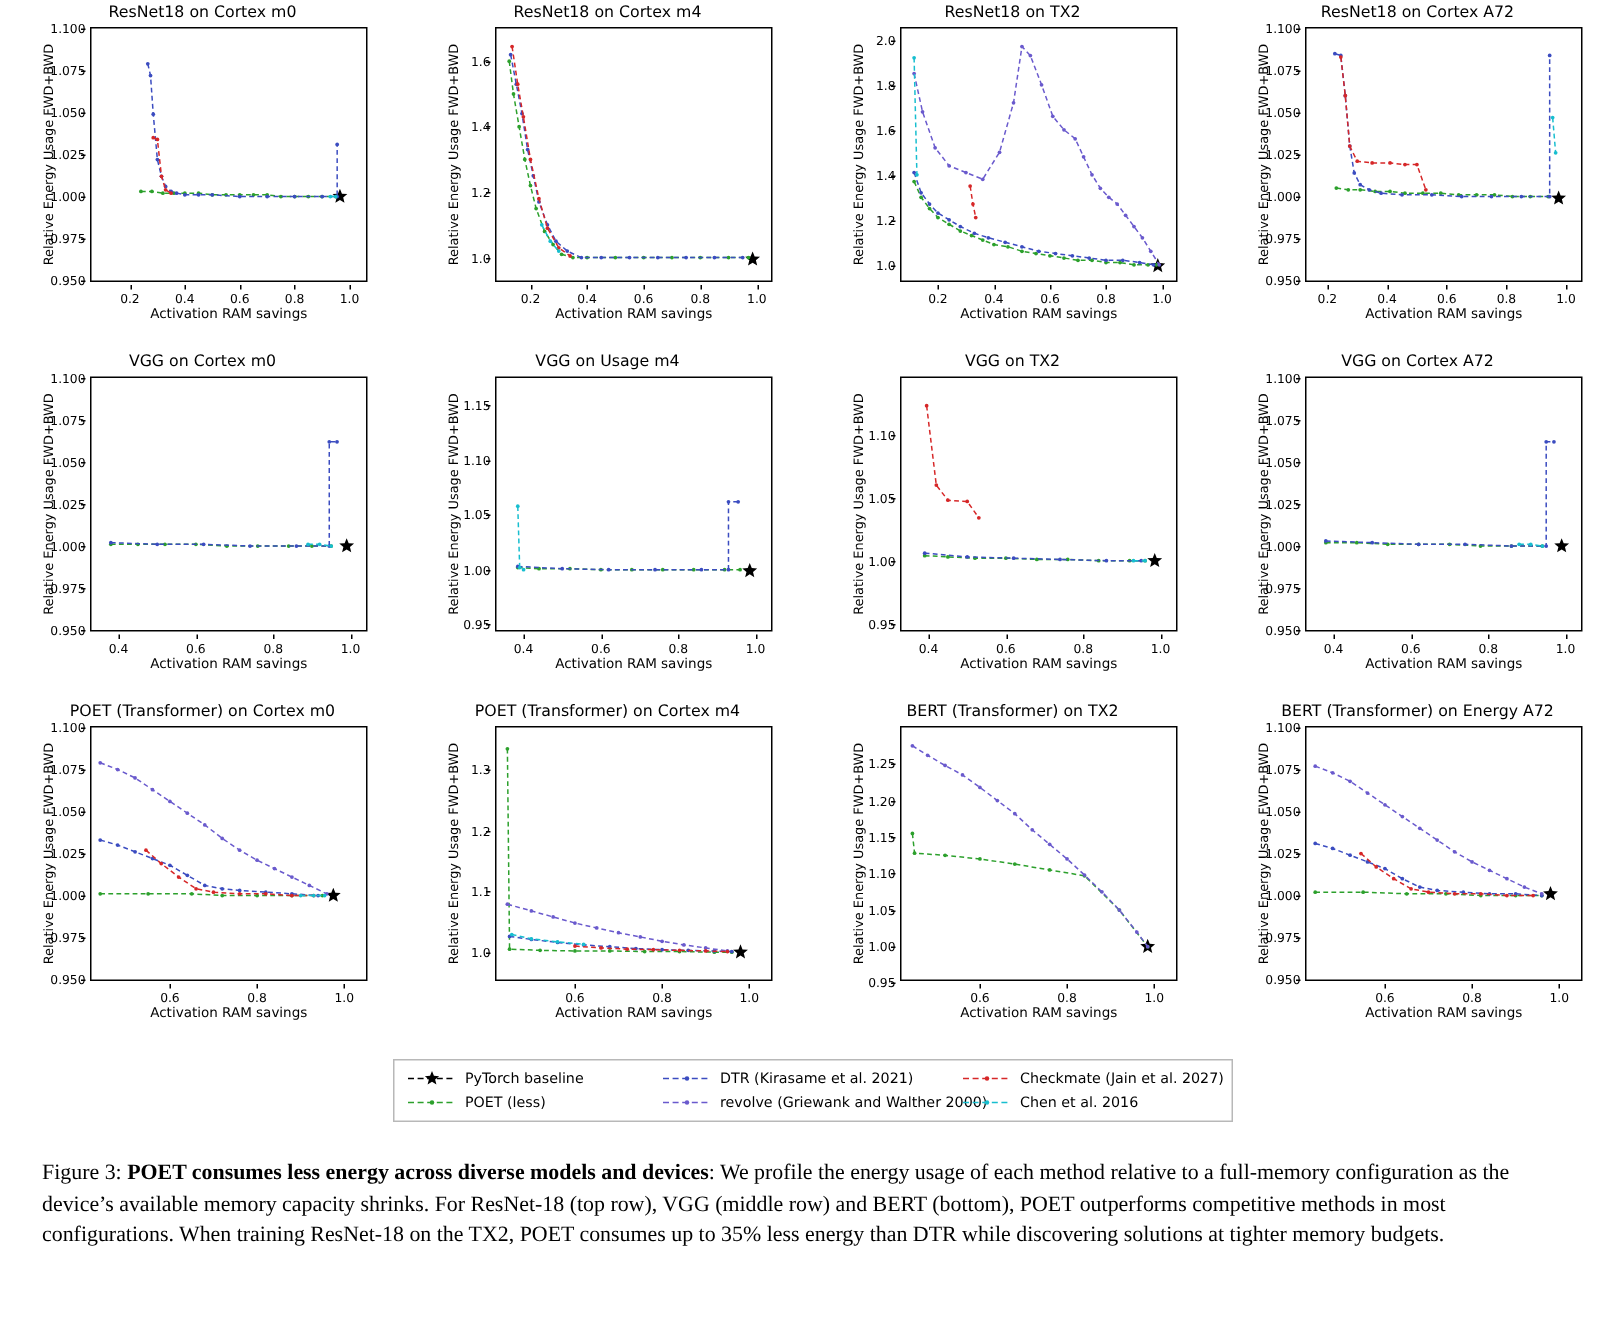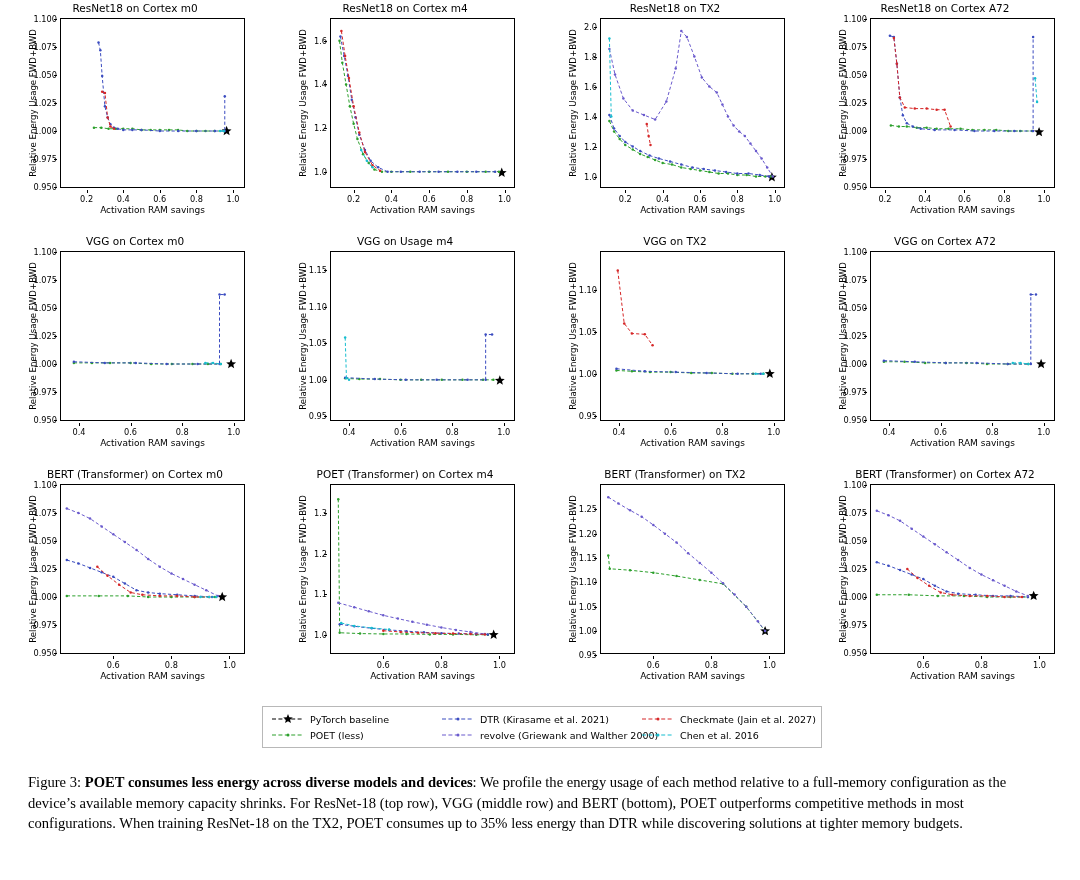--- a/index.html
+++ b/index.html
@@ -688,21 +688,21 @@
             <circle cx="159.80" cy="42.56" r="1.25" fill="#3b4cc0"></circle>
             <circle cx="164.96" cy="42.56" r="1.25" fill="#3b4cc0"></circle>
             <polyline points="141.76,110.88 149.49,110.88 157.23,112.00" fill="none" stroke="#17becf" stroke-width="1" stroke-dasharray="3.2,2.2"></polyline>
             <circle cx="141.76" cy="110.88" r="1.25" fill="#17becf"></circle>
             <circle cx="149.49" cy="110.88" r="1.25" fill="#17becf"></circle>
             <circle cx="157.23" cy="112.00" r="1.25" fill="#17becf"></circle>
           </svg>
         </div>
       </div>
       <div class="cell">
-        <div class="panel-title">BERT (Transformer) on Cortex m0</div>
+        <div class="panel-title">POET (Transformer) on Cortex m0</div>
         <div class="ylabel-wrap">
           <div class="ylabel">Relative Energy Usage FWD+BWD</div>
         </div>
         <div class="xlabel">Activation RAM savings</div>
         <div class="ytick-wrap">
           <div class="ytick" style="top: 169px;">0.950</div>
           <div class="tickmark-y" style="top: 169px;"></div>
           <div class="ytick" style="top: 141px;">0.975</div>
           <div class="tickmark-y" style="top: 141px;"></div>
           <div class="ytick" style="top: 113px;">1.000</div>
@@ -912,21 +912,21 @@
             <circle cx="110.38" cy="87.65" r="1.25" fill="#6a5acd"></circle>
             <circle cx="122.00" cy="98.37" r="1.25" fill="#6a5acd"></circle>
             <circle cx="133.62" cy="109.57" r="1.25" fill="#6a5acd"></circle>
             <circle cx="145.24" cy="121.74" r="1.25" fill="#6a5acd"></circle>
             <circle cx="156.86" cy="136.35" r="1.25" fill="#6a5acd"></circle>
             <circle cx="164.12" cy="146.09" r="1.25" fill="#6a5acd"></circle>
           </svg>
         </div>
       </div>
       <div class="cell">
-        <div class="panel-title">BERT (Transformer) on Cortex A72</div>
+        <div class="panel-title">BERT (Transformer) on Energy A72</div>
         <div class="ylabel-wrap">
           <div class="ylabel">Relative Energy Usage FWD+BWD</div>
         </div>
         <div class="xlabel">Activation RAM savings</div>
         <div class="ytick-wrap">
           <div class="ytick" style="top: 169px;">0.950</div>
           <div class="tickmark-y" style="top: 169px;"></div>
           <div class="ytick" style="top: 141px;">0.975</div>
           <div class="tickmark-y" style="top: 141px;"></div>
           <div class="ytick" style="top: 113px;">1.000</div>

